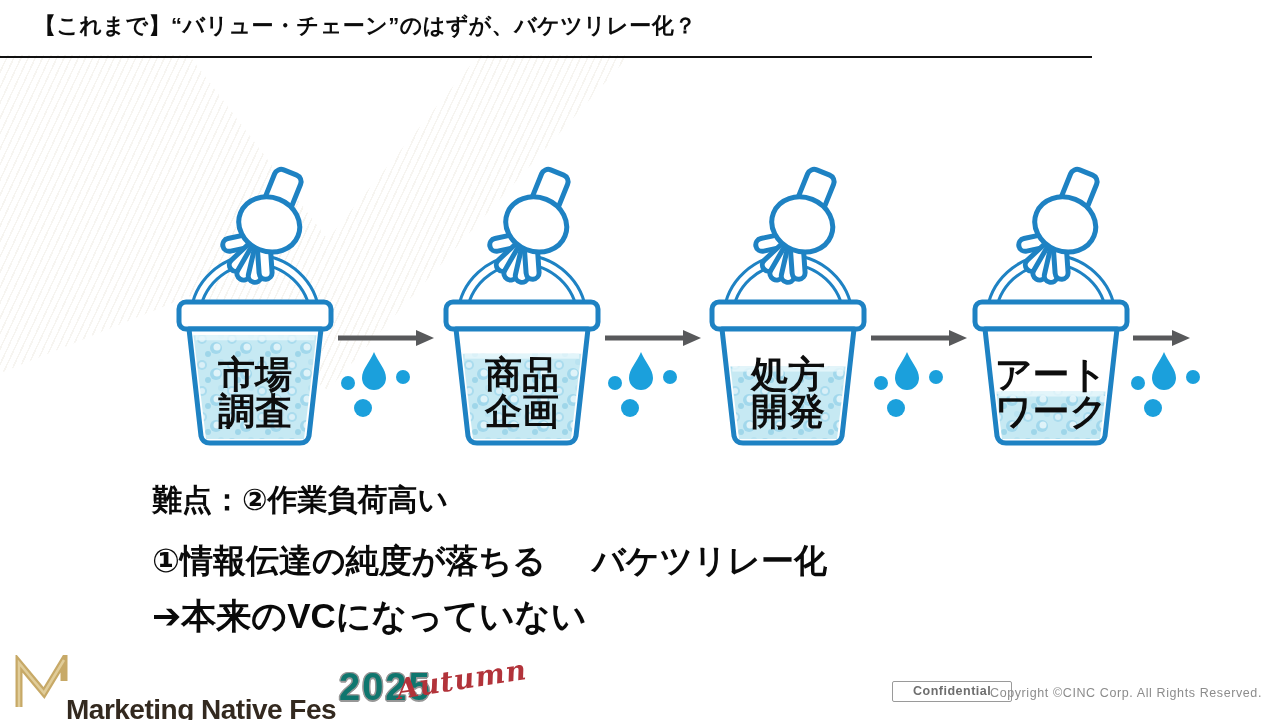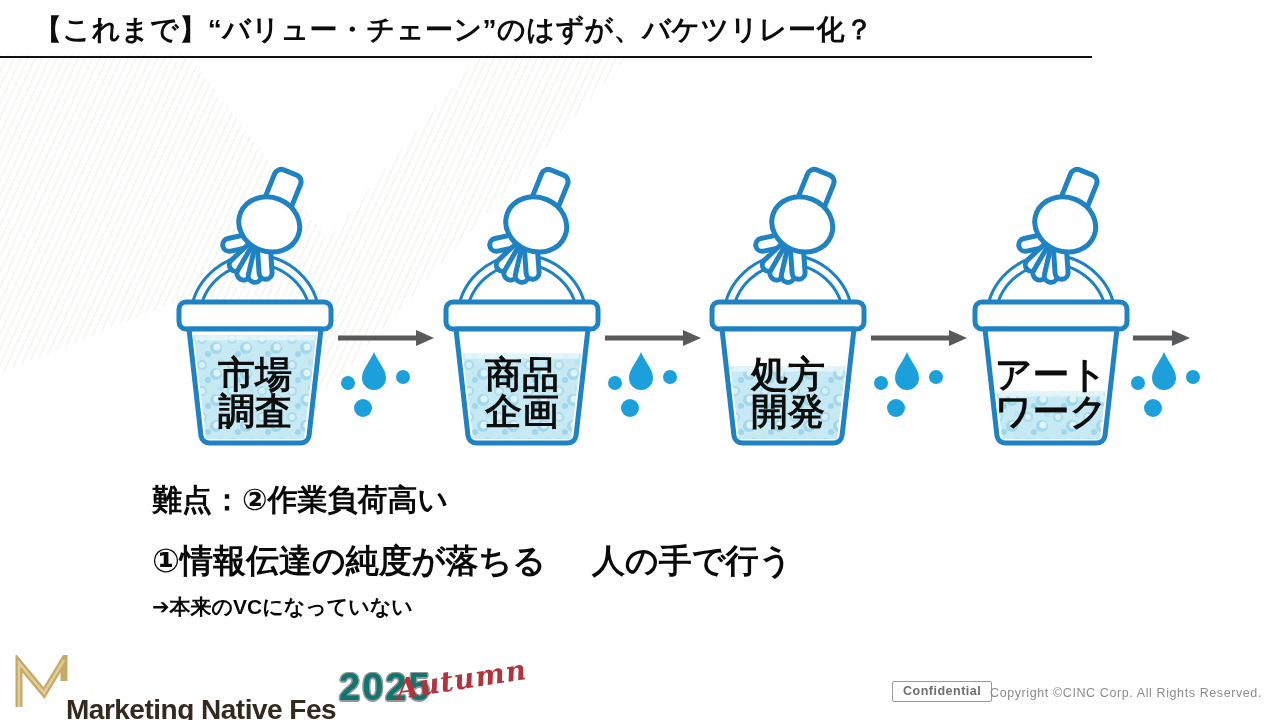--- a/index.html
+++ b/index.html
@@ -12,58 +12,58 @@
   .bg-decor{
     position:absolute;left:0;top:55px;width:630px;height:335px;
     background:repeating-linear-gradient(115deg,
       rgba(168,150,108,0.18) 0 1.5px, transparent 1.5px 6.5px);
     clip-path:polygon(0 0,30% 0,52% 55%,76% 0,100% 0,52% 100%,30% 72%,0 95%);
     opacity:.55;pointer-events:none;
   }
   
   .title{
     position:absolute;left:34px;top:11px;margin:0;
-    font-size:28px;font-weight:800;color:#0c0c0c;letter-spacing:.5px;
+    font-size:22px;font-weight:800;color:#0c0c0c;letter-spacing:.5px;
     white-space:nowrap;
   }
   .title-rule{
     position:absolute;left:0;top:56px;width:1092px;height:2px;background:#111;
   }
   
   .diagram{position:absolute;left:0;top:150px;}
   .bucket-label{
     font-family:"Liberation Sans","DejaVu Sans",sans-serif;
     font-weight:700;font-size:37px;fill:#0d0d0d;text-anchor:middle;
   }
   
   .note{position:absolute;color:#0a0a0a;font-weight:700;white-space:nowrap;}
   .note-1{left:152px;top:480px;font-size:30px;}
   .note-2{left:152px;top:539px;font-size:33px;}
   .note-2 .pt2{margin-left:46px;}
-  .note-3{left:152px;top:593px;font-size:21px;}
+  .note-3{left:152px;top:593px;font-size:35px;}
   
   .logo-mark{position:absolute;left:14px;top:655px;}
   .logo-text{
     position:absolute;left:66px;top:668px;font-size:28px;font-weight:700;
     color:#33291f;letter-spacing:-0.5px;white-space:nowrap;margin-top:26px;
   }
   .logo-year{
     position:absolute;left:339px;top:666px;font-size:38px;font-weight:800;
     letter-spacing:2px;color:#0f766e;
     text-shadow:-1.5px 0 #979797,1.5px 0 #979797,0 -1.5px #979797,0 1.5px #979797,
                 -1px -1px #979797,1px 1px #979797,-1px 1px #979797,1px -1px #979797;
   }
   .logo-season{
     position:absolute;left:396px;top:663px;font-size:28px;
     font-family:"DejaVu Serif","Liberation Serif",serif;font-style:italic;
     color:#b2333a;transform:rotate(-9deg);font-weight:700;letter-spacing:1px;
   }
   .confidential-badge{
     position:absolute;left:892px;top:681px;
-    border:1.5px solid #9a9a9a;border-radius:2px;padding:2px 10px 3px;
+    border:1.5px solid #9a9a9a;border-radius:2px;padding:2px 20px 3px;
     font-size:12.5px;font-weight:700;color:#6e6e6e;letter-spacing:.5px;
     background:#fff;
   }
   .copyright{
     position:absolute;left:990px;top:686px;font-size:12.5px;font-weight:400;
     color:#8c8c8c;letter-spacing:.6px;white-space:nowrap;
   }
 </style>
 </head>
 <body>
@@ -166,21 +166,21 @@
     <g fill="#58595b">
       <line x1="-29" y1="188" x2="12" y2="188" stroke="#58595b" stroke-width="5"></line>
       <polygon points="10,180 28,188 10,196"></polygon>
     </g>
     <use href="#drop-cluster" transform="translate(14,0)"></use>
   </g>
 </svg>
 
 <div class="note note-1">難点：②作業負荷高い</div>
 <div class="note note-2">
-  <span>①情報伝達の純度が落ちる</span><span class="pt2">人の手で行う</span>
+  <span>①情報伝達の純度が落ちる</span><span class="pt2">バケツリレー化</span>
 </div>
 <div class="note note-3">➔本来のVCになっていない</div>
 
 <svg class="logo-mark" width="54" height="56" viewBox="0 0 54 56">
   <path d="M5 52 L5 8 L30 38 L50 5 L50 26" fill="none" stroke="#c4a45f" stroke-width="7" stroke-linejoin="miter" opacity="0.95"></path>
   <path d="M5 52 L5 8 L30 38 L50 5" fill="none" stroke="#e7d6a6" stroke-width="2.5" opacity="0.8"></path>
 </svg>
 <div class="logo-text">Marketing Native Fes</div>
 <div class="logo-year">2025</div>
 <div class="logo-season">Autumn</div>

